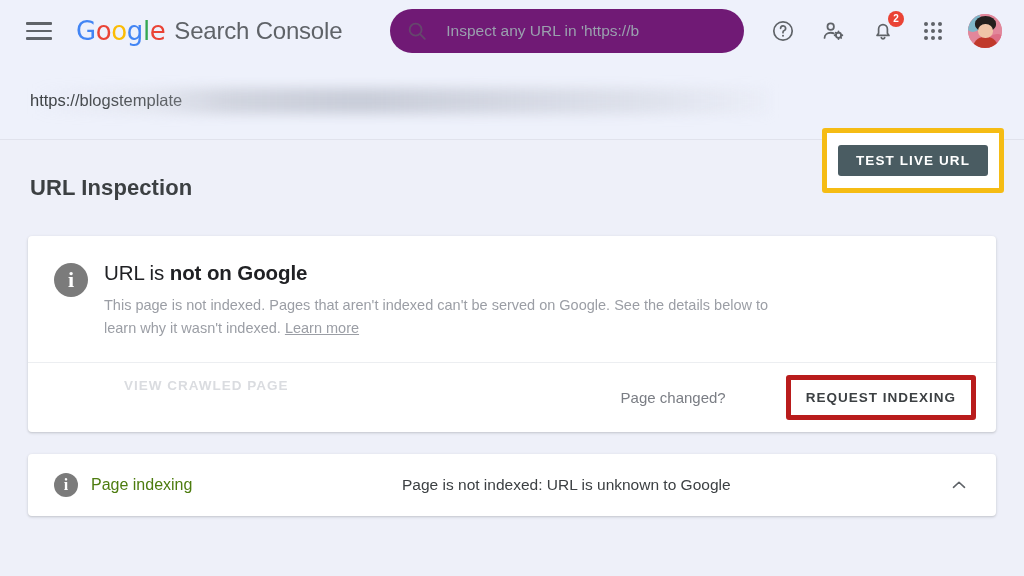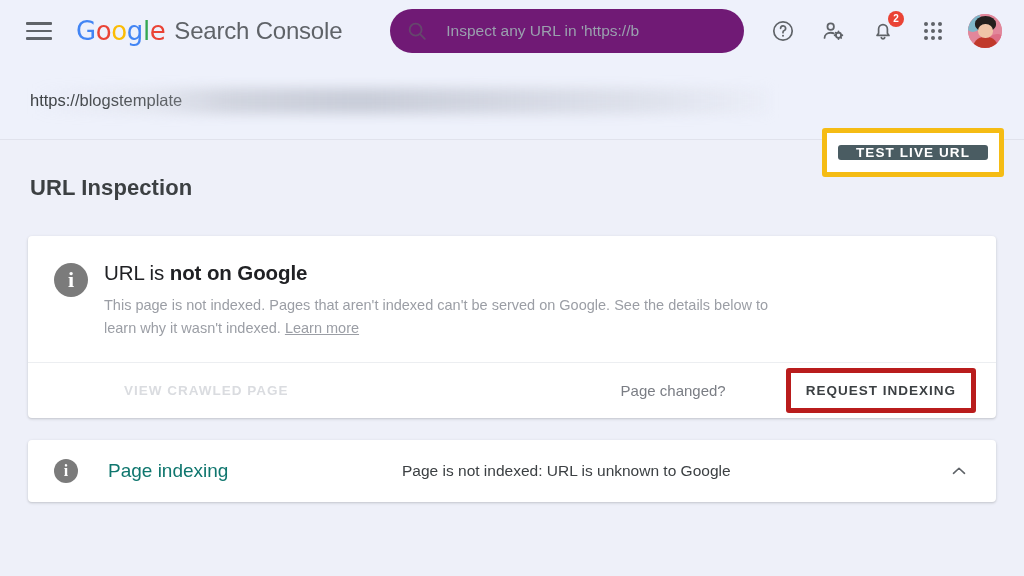--- a/index.html
+++ b/index.html
@@ -215,21 +215,21 @@
   }
 
   .btn-dark {
     background: #4a5c62;
     color: #ffffff;
     border: none;
     font-family: "Liberation Sans", sans-serif;
     font-size: 13.5px;
     font-weight: 700;
     letter-spacing: 1.1px;
-    padding: 0 18px;
+    padding: 8px 18px;
     border-radius: 3px;
     cursor: pointer;
     white-space: nowrap;
     display: block;
   }
 
   
   .content {
     padding: 0 28px;
   }
@@ -278,23 +278,22 @@
     color: #9b9ea5;
     max-width: 670px;
   }
   .card-desc a {
     color: #9b9ea5;
     text-decoration: underline;
   }
 
   .card-footer {
     border-top: 1px solid #eceef1;
-    height: 56px;
-    display: flex;
-    align-items: center;
+    height: 70px;
+    display: flex;
     padding: 15px 26px;
     position: relative;
   }
   .link-disabled {
     font-size: 13.5px;
     font-weight: 700;
     letter-spacing: 1px;
     color: #dadce0;
     cursor: default;
     padding-left: 70px;
@@ -335,23 +334,23 @@
 
   
   .row-card {
     display: flex;
     align-items: center;
     padding: 0 26px;
     height: 62px;
     position: relative;
   }
   .row-label {
-    font-size: 19px;
-    color: #0f766e;
-    margin-left: 30px;
+    font-size: 16px;
+    color: #4d7c0f;
+    margin-left: 13px;
   }
   .row-status {
     font-size: 15.5px;
     color: #3c4043;
     position: absolute;
     left: 374px;
     text-align: center;
   }
   .chev {
     margin-left: auto;

